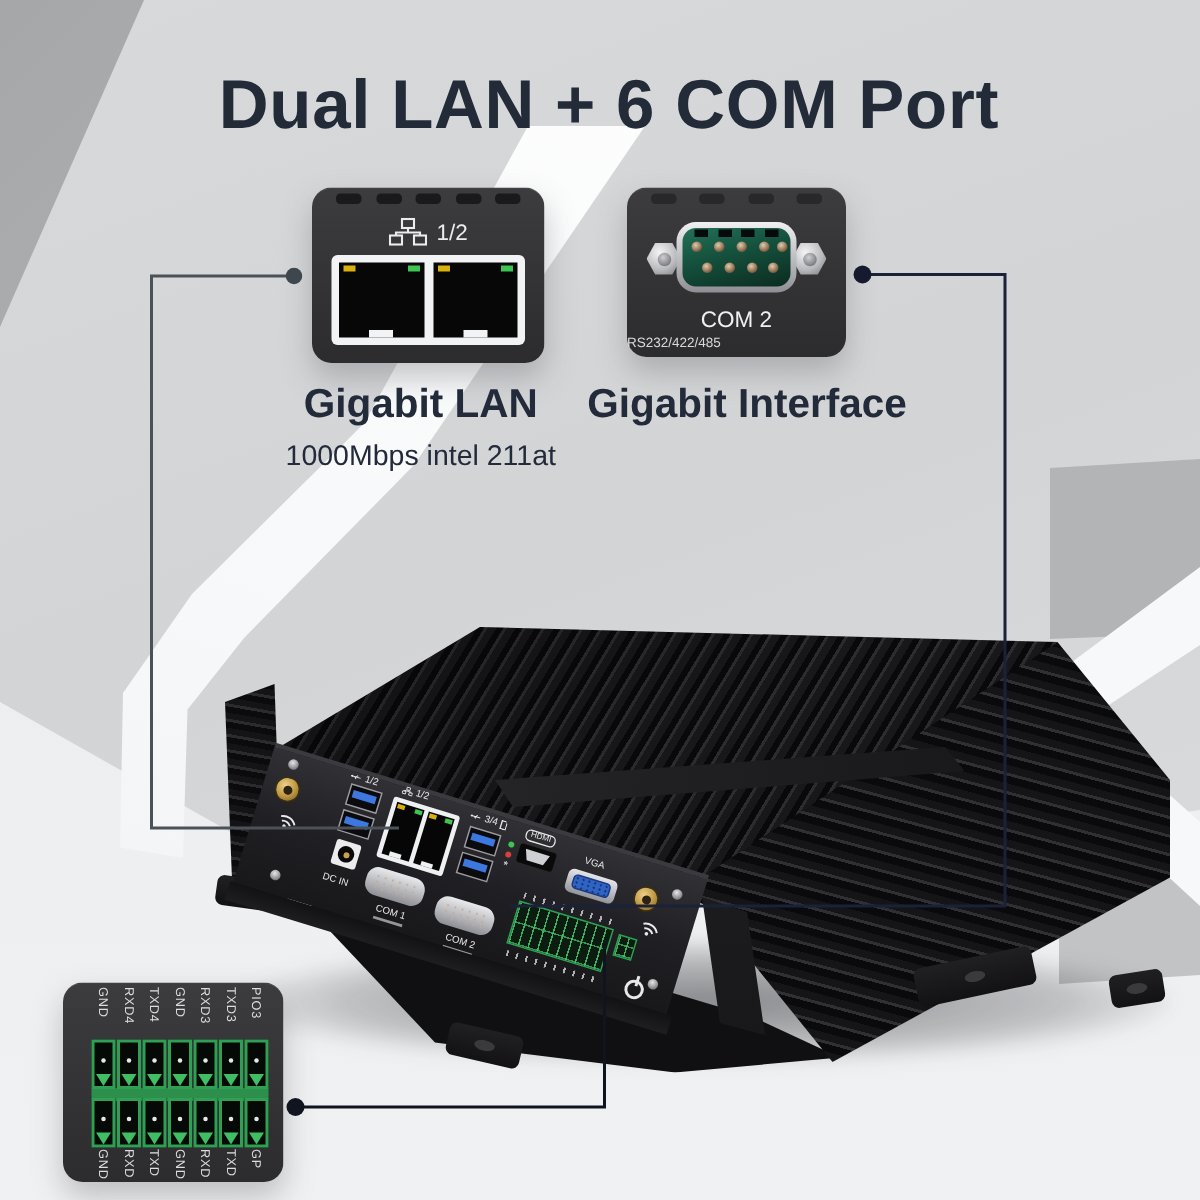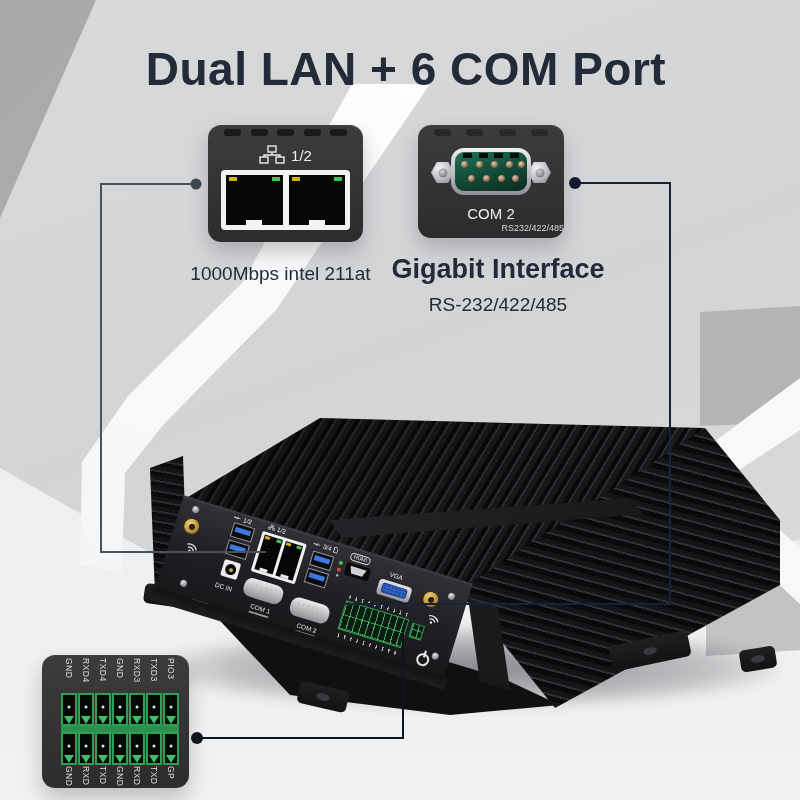--- a/index.html
+++ b/index.html
@@ -56,21 +56,21 @@
   .screw.sl{left:13px;} .screw.sr{right:13px;}
   .db9{position:absolute;left:33px;top:22px;width:80px;height:47px;border-radius:13px;
     background:linear-gradient(180deg,#f0f0f2,#8e8e94);padding:4px;}
   .db9 .face{position:relative;width:100%;height:100%;border-radius:9px;overflow:hidden;
     background:linear-gradient(165deg,#237158 0%,#14503c 45%,#0b2b20 100%);}
   .db9 .slots{position:absolute;top:1px;left:8px;right:8px;display:flex;justify-content:space-between;}
   .db9 .slots i{width:9px;height:5px;background:#08090a;}
   .pin{position:absolute;width:7px;height:7px;border-radius:50%;
     background:radial-gradient(circle at 40% 35%,#e3cbae,#7a5c3e 70%,#24170c);}
   .com-label{position:absolute;top:79px;left:0;right:0;text-align:center;color:#f0f0f2;font-size:15px;}
-  .com-sub{position:absolute;top:97px;left:0;right:0;text-align:right;color:#d9d9db;font-size:9px;}
+  .com-sub{position:absolute;top:97px;left:0;right:0;text-align:left;color:#d9d9db;font-size:9px;}
 
   
   .term-card{left:42px;top:655px;width:147px;height:133px;overflow:hidden;z-index:20;}
   .pinrow{position:absolute;left:19px;display:flex;gap:1px;}
   .pinrow.top{top:2px;height:33px;}
   .pinrow.bot{top:110px;height:30px;}
   .pin-label{width:16px;height:100%;overflow:hidden;writing-mode:vertical-rl;color:#dddddf;
     font-size:8.5px;letter-spacing:.5px;text-align:left;line-height:16px;}
   .term-grid{position:absolute;left:19px;top:37px;display:flex;gap:1px;
     background:linear-gradient(180deg,transparent 45%,#2c8f4c 45%,#2c8f4c 57%,transparent 57%);}
@@ -250,25 +250,25 @@
           <span class="pin" style="left:28px;top:23px"></span>
         <span class="pin" style="left:43px;top:23px"></span>
           <span class="pin" style="left:57px;top:23px"></span>
       </div>
     </div>
     <div class="com-label">COM 2</div>
     <div class="com-sub">RS232/422/485</div>
   </div>
 
   <div class="abs head head-lan">
+    <div class="h1">Gigabit LAN</div>
     <div class="h2">1000Mbps intel 211at</div>
   </div>
   <div class="abs head head-serial">
     <div class="h1">Gigabit Interface</div>
-    <div class="h2">RS-232/422/485</div>
   </div>
 
   <div class="abs device">
     <div class="dev-shadow"></div>
     <div class="dev underside"></div>
     <div class="dev left-face"></div>
     <div class="dev top-face"></div>
     <div class="dev right-mass"></div>
     <div class="dev channel"></div>
     <div class="foot f1"></div>

